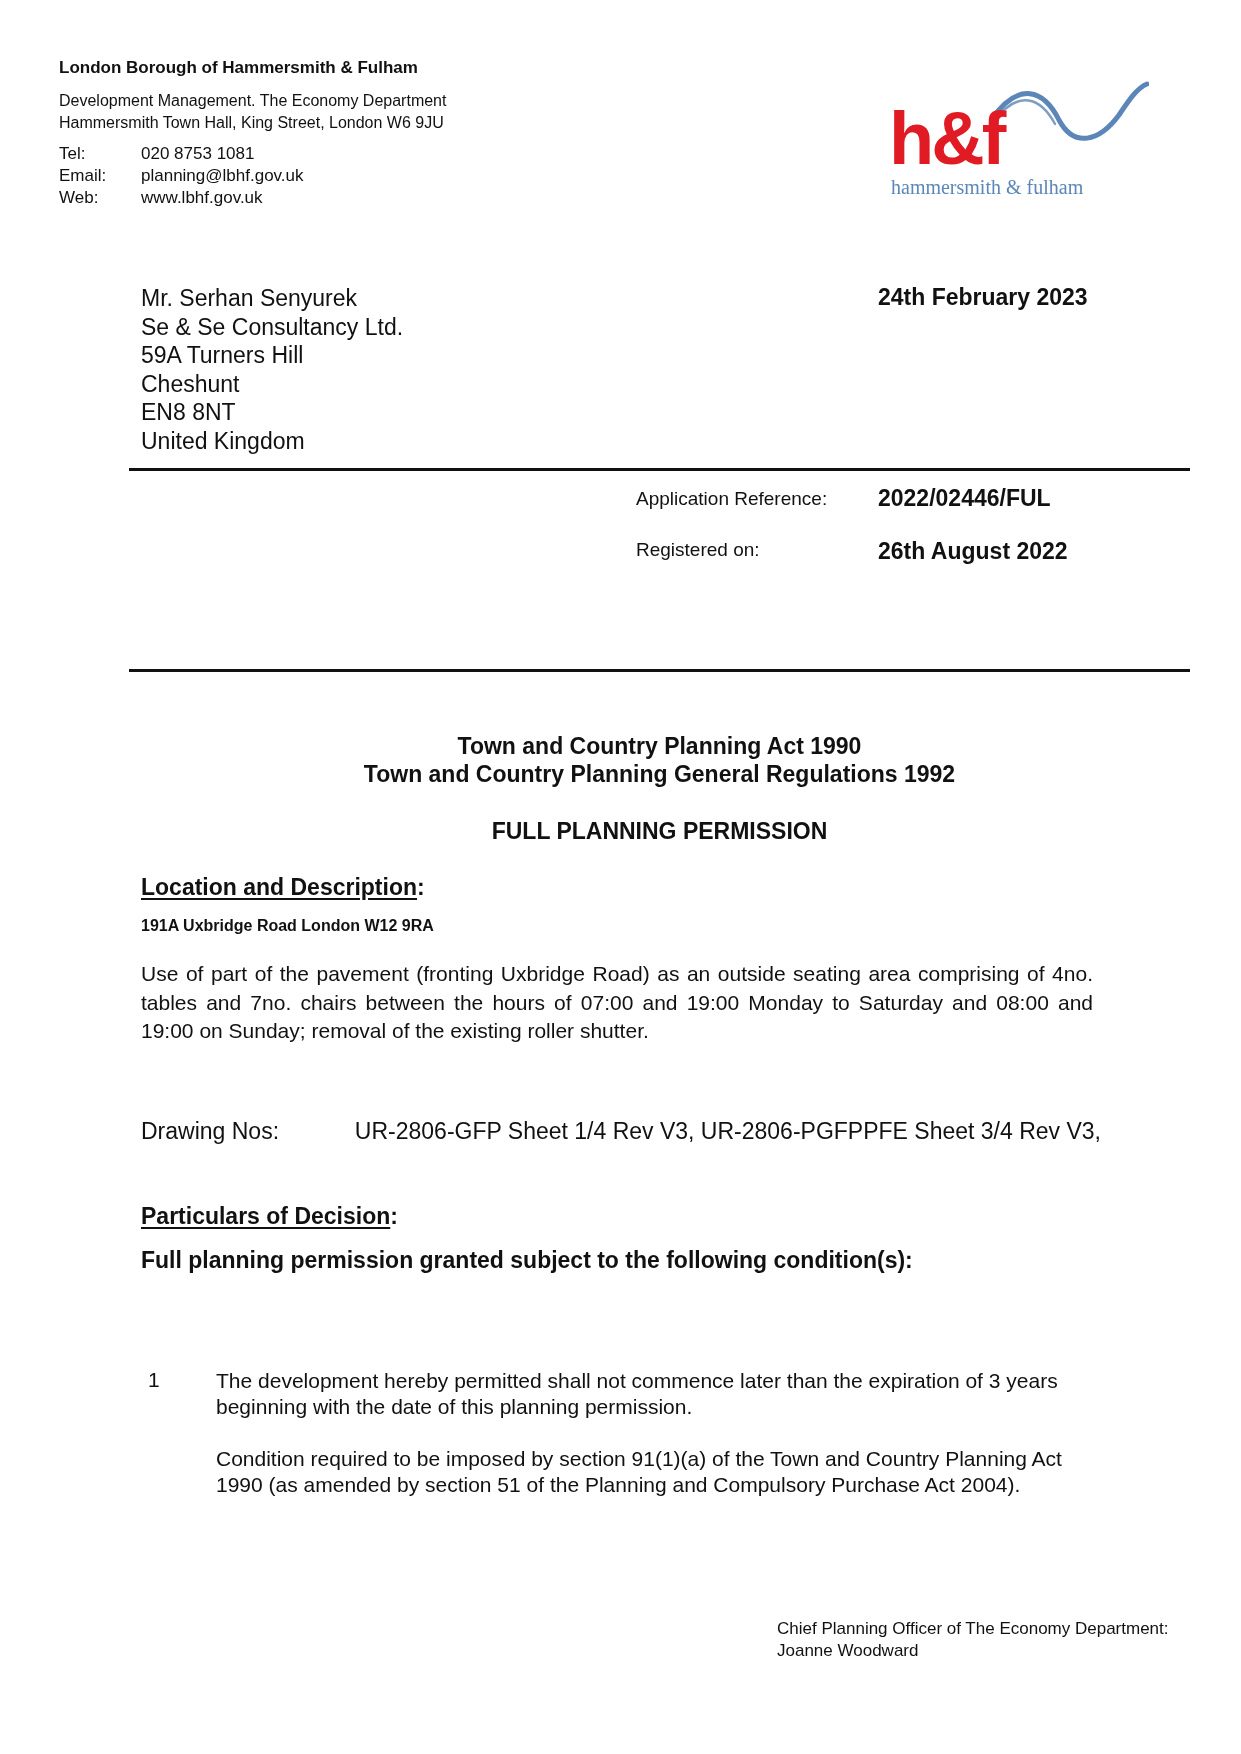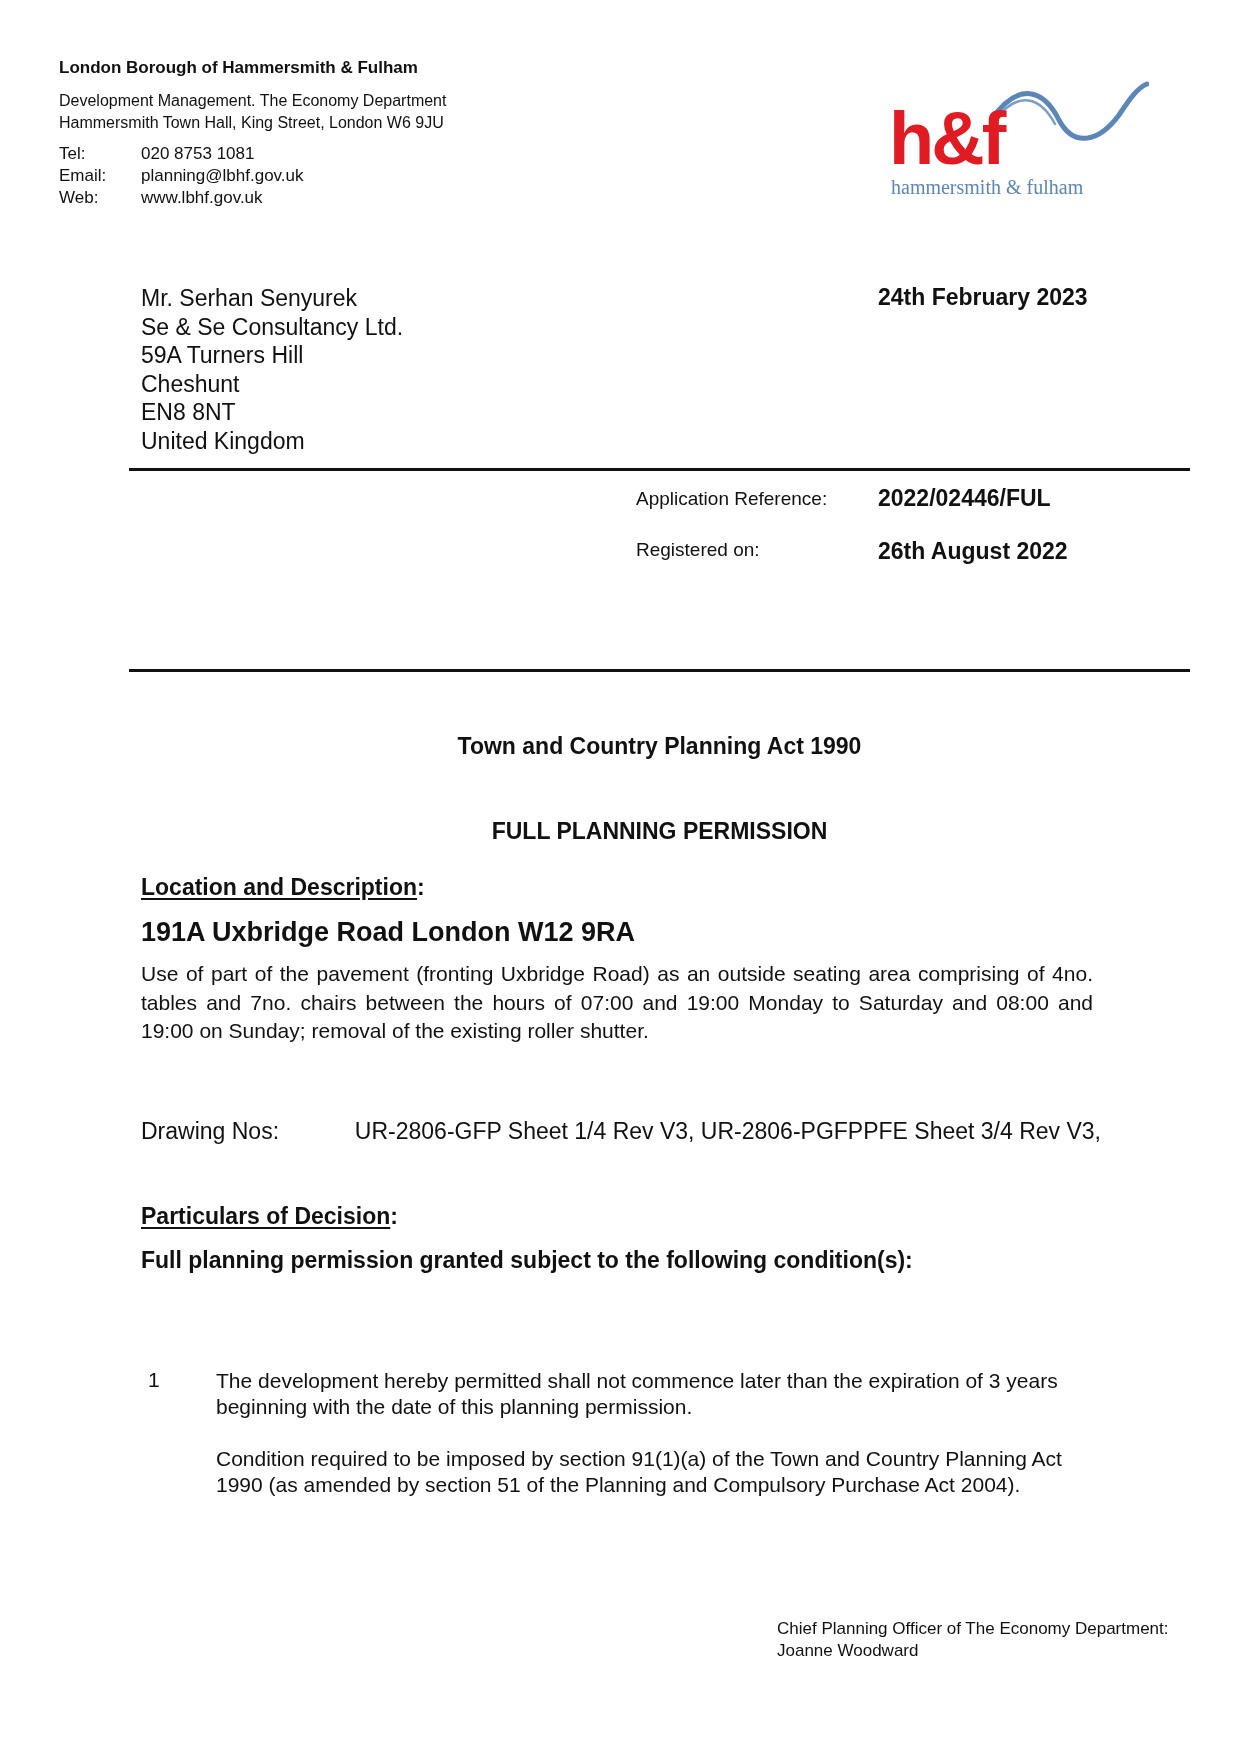--- a/index.html
+++ b/index.html
@@ -30,21 +30,21 @@
 
   .ref-label { left: 636px; font-size: 19px; }
   .ref-value { left: 878px; font-size: 23px; font-weight: bold; }
 
   .center-block { left: 129px; width: 1061px; text-align: center; font-weight: bold; }
   .act-title { top: 732px; font-size: 23px; line-height: 28px; }
   .perm-title { top: 818px; font-size: 23px; }
 
   .section-head { left: 141px; font-size: 23px; font-weight: bold; }
   .section-head .u { text-decoration: underline; text-decoration-thickness: 2px; text-underline-offset: 3px; }
-  .address { left: 141px; top: 917px; font-size: 27px; font-weight: bold; }
+  .address { left: 141px; top: 917px; font-size: 16px; font-weight: bold; }
   .desc { left: 141px; top: 960px; width: 952px; font-size: 21px; line-height: 28.6px; text-align: justify; }
 
   .drawing { left: 141px; top: 1117px; font-size: 23px; line-height: 28px; display: flex; width: 960px; justify-content: space-between; }
   .drawing-label { width: 162px; flex: none; }
 
   .granted { left: 141px; top: 1247px; font-size: 23px; font-weight: bold; }
 
   .cond-num { left: 148px; top: 1368px; font-size: 21px; }
   .cond-text { left: 216px; width: 880px; font-size: 21px; line-height: 26px; }
 
@@ -96,20 +96,21 @@
 
 <div class="abs ref-label" style="top:488px;">Application Reference:</div>
 <div class="abs ref-value" style="top:485px;">2022/02446/FUL</div>
 <div class="abs ref-label" style="top:539px;">Registered on:</div>
 <div class="abs ref-value" style="top:538px;">26th August 2022</div>
 
 <div class="abs rule" style="top:669px;"></div>
 
 <div class="abs center-block act-title">
   <div>Town and Country Planning Act 1990</div>
+  <div>Town and Country Planning General Regulations 1992</div>
 </div>
 <div class="abs center-block perm-title">FULL PLANNING PERMISSION</div>
 
 <div class="abs section-head" style="top:874px;">
   <span class="u">Location and Description</span><span>:</span>
 </div>
 <div class="abs address">191A Uxbridge Road  London  W12 9RA</div>
 <div class="abs desc">Use of part of the pavement (fronting Uxbridge Road) as an outside seating area comprising of 4no. tables and 7no. chairs between the hours of 07:00 and 19:00 Monday to Saturday and 08:00 and 19:00 on Sunday; removal of the existing roller shutter.</div>
 
 <div class="abs drawing">

